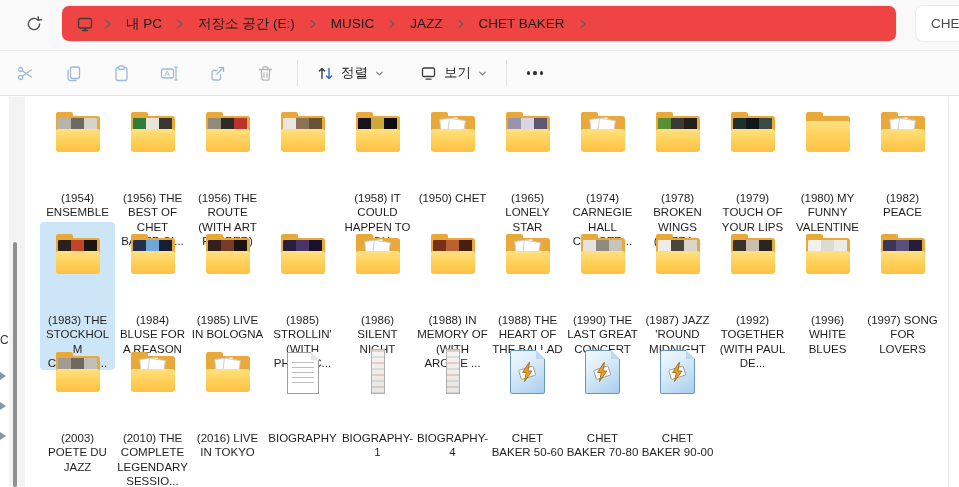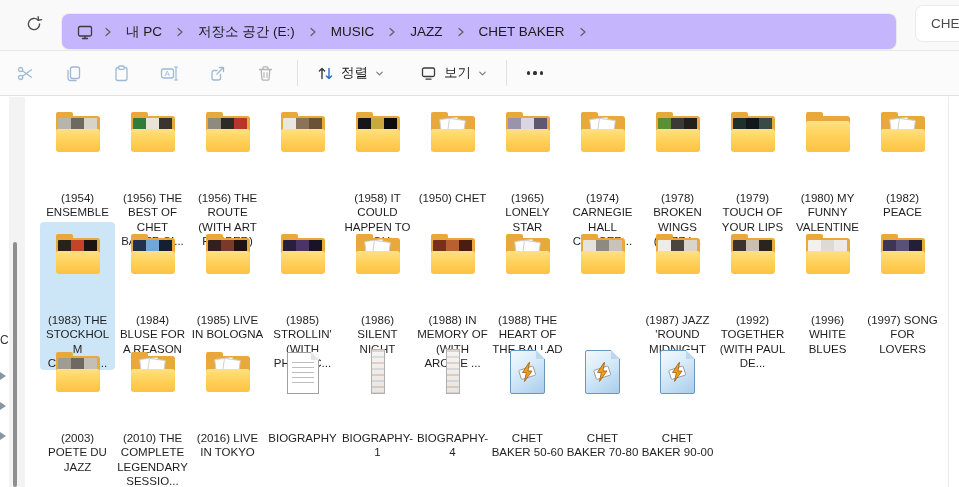--- a/index.html
+++ b/index.html
@@ -1,21 +1,21 @@
 <!DOCTYPE html>
 <html><head>
 <meta charset="utf-8">
 <style>
   html,body{margin:0;padding:0;}
   body{width:959px;height:487px;position:relative;overflow:hidden;background:#fff;
        font-family:"Liberation Sans","DejaVu Sans",sans-serif;color:#1f1f1f;}
   
   .topbar{position:absolute;left:0;top:0;width:959px;height:50px;background:#f9f9f9;}
   .refresh-btn{position:absolute;left:22px;top:12px;width:24px;height:24px;display:flex;align-items:center;justify-content:center;border-radius:4px;}
-  .addressbar{position:absolute;left:62px;top:14px;width:834px;height:35px;background:#c4b5fd;border-radius:7px;
+  .addressbar{position:absolute;left:62px;top:6px;width:834px;height:35px;background:#ef4444;border-radius:7px;
               box-shadow:0 0 0 1px #ececec;display:flex;align-items:center;padding:0 10px;box-sizing:border-box;}
   .crumbs{display:flex;align-items:center;font-size:13.5px;color:#1b1b1b;}
   .crumb{padding:4px 8px;border-radius:4px;white-space:nowrap;}
   .crumb-sep{display:flex;align-items:center;margin:0 4px;}
   .searchbox{position:absolute;left:916px;top:6px;width:60px;height:35px;background:#fff;border-radius:7px 0 0 7px;
              box-shadow:0 0 0 1px #ececec;display:flex;align-items:center;overflow:hidden;}
   .searchbox span{margin-left:15px;font-size:13.5px;color:#4a4a4a;white-space:nowrap;}
   
   .toolbar{position:absolute;left:0;top:50px;width:959px;height:46px;background:#fbfbfb;
            border-top:1px solid #e8e8e8;border-bottom:1px solid #e1e1e1;display:flex;align-items:center;box-sizing:border-box;padding-left:1px;}
@@ -458,20 +458,21 @@
         <span class="folder">
           <span class="f-back"></span>
           <span class="f-art">
             <span style="background:#e6e3dc"></span>
             <span style="background:#8f8a80"></span>
             <span style="background:#c9c4ba"></span>
           </span>
           <span class="f-front"></span>
         </span>
       </div>
+      <div class="label">(1990) THE LAST GREAT CONCERT</div>
     </div>
     <div class="item">
       <div class="icon-wrap">
         <span class="folder">
           <span class="f-back"></span>
           <span class="f-art">
             <span style="background:#eeece4"></span>
             <span style="background:#4a463e"></span>
             <span style="background:#d9d5ca"></span>
           </span>

